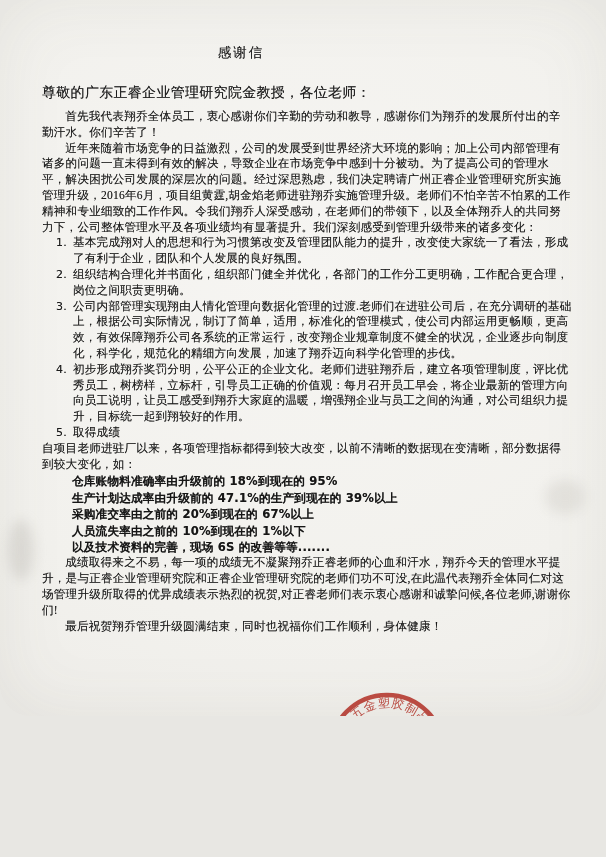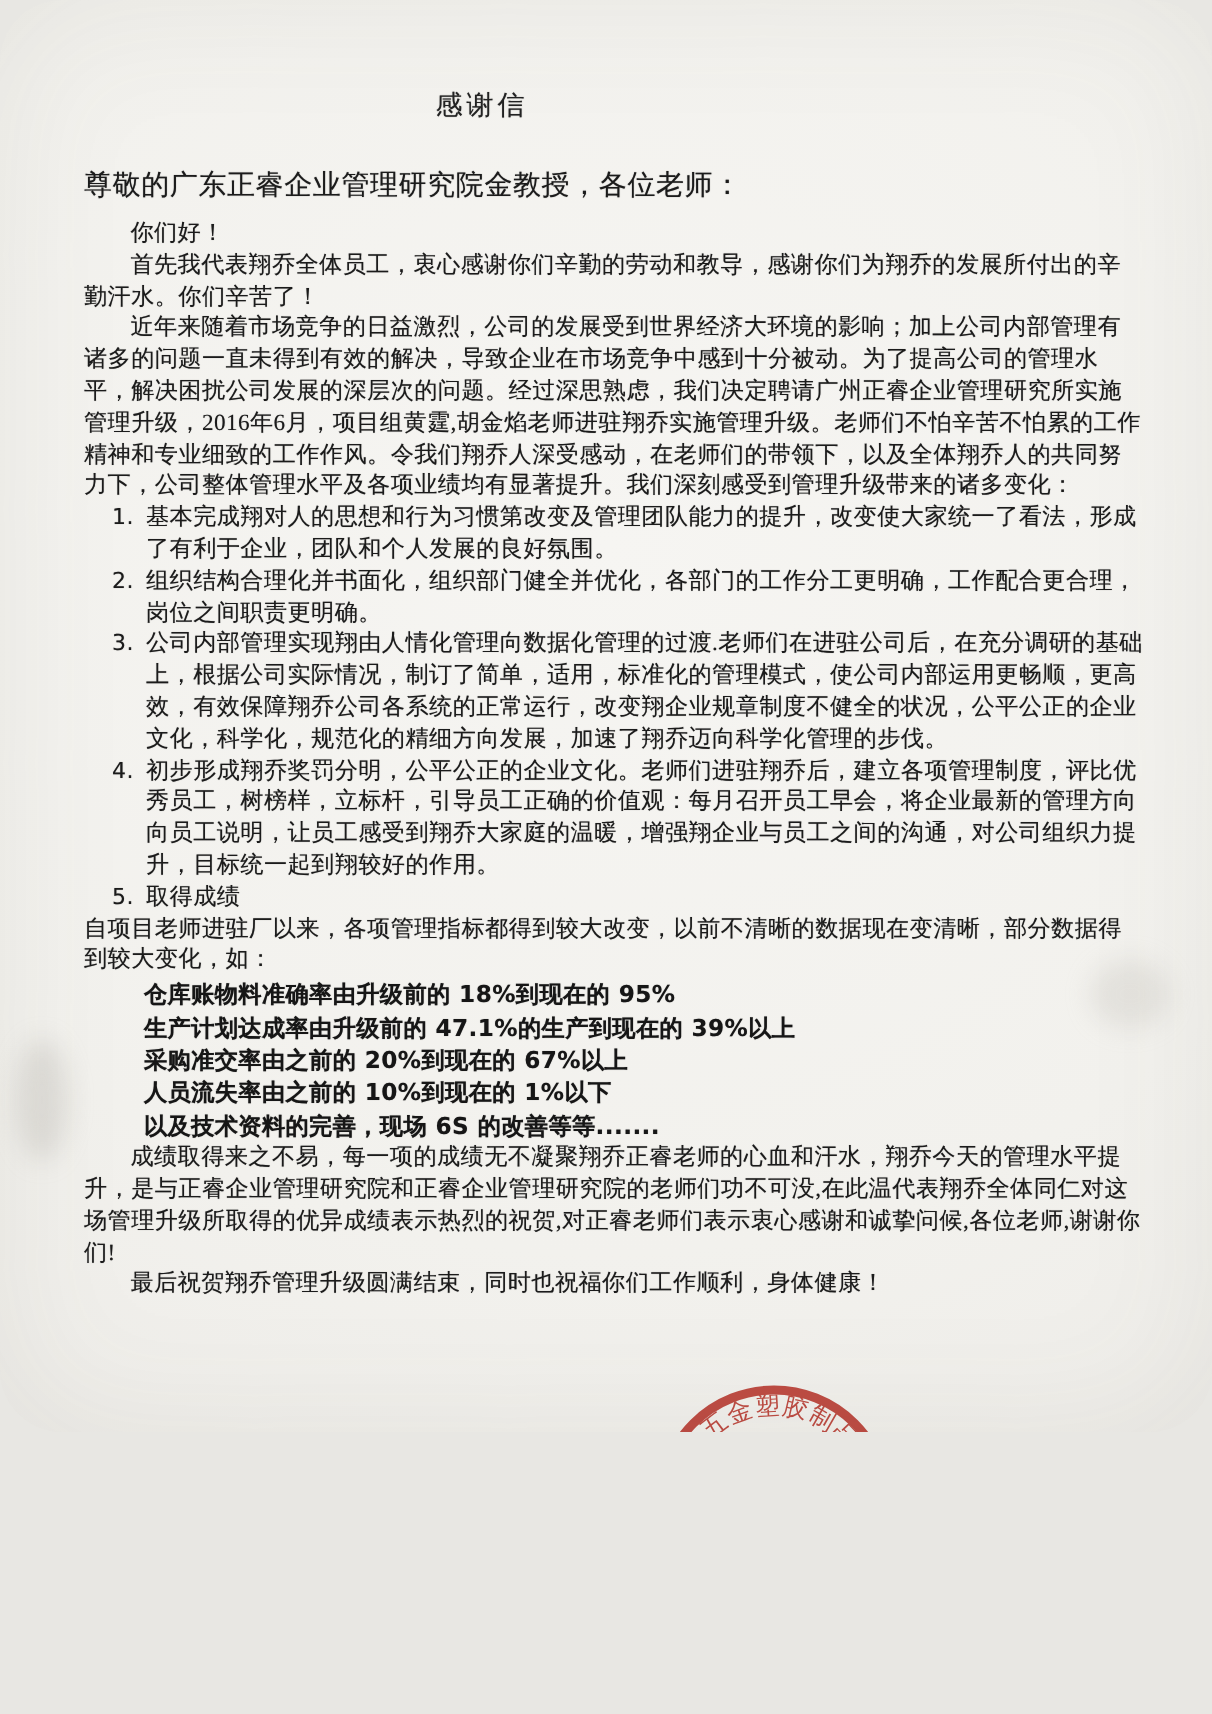--- a/index.html
+++ b/index.html
@@ -51,35 +51,34 @@
 
 <div class="page">
   <div class="smudge a"></div>
   <div class="smudge b"></div>
 
   <div class="title">感谢信</div>
 
   <div class="salutation">尊敬的广东正睿企业管理研究院金教授，各位老师：</div>
 
   <div class="body">
-    <p class="ind">你们好！</p>
     <p class="ind">首先我代表翔乔全体员工，衷心感谢你们辛勤的劳动和教导，感谢你们为翔乔的发展所付出的辛勤汗水。你们辛苦了！</p>
     <p class="ind">近年来随着市场竞争的日益激烈，公司的发展受到世界经济大环境的影响；加上公司内部管理有诸多的问题一直未得到有效的解决，导致企业在市场竞争中感到十分被动。为了提高公司的管理水平，解决困扰公司发展的深层次的问题。经过深思熟虑，我们决定聘请广州正睿企业管理研究所实施管理升级，2016年6月，项目组黄霆,胡金焰老师进驻翔乔实施管理升级。老师们不怕辛苦不怕累的工作精神和专业细致的工作作风。令我们翔乔人深受感动，在老师们的带领下，以及全体翔乔人的共同努力下，公司整体管理水平及各项业绩均有显著提升。我们深刻感受到管理升级带来的诸多变化：</p>
 
     <div class="change">
       <span class="num">1.</span>
       <span class="txt">基本完成翔对人的思想和行为习惯第改变及管理团队能力的提升，改变使大家统一了看法，形成了有利于企业，团队和个人发展的良好氛围。</span>
     </div>
     <div class="change">
       <span class="num">2.</span>
       <span class="txt">组织结构合理化并书面化，组织部门健全并优化，各部门的工作分工更明确，工作配合更合理，岗位之间职责更明确。</span>
     </div>
     <div class="change">
       <span class="num">3.</span>
-      <span class="txt">公司内部管理实现翔由人情化管理向数据化管理的过渡.老师们在进驻公司后，在充分调研的基础上，根据公司实际情况，制订了简单，适用，标准化的管理模式，使公司内部运用更畅顺，更高效，有效保障翔乔公司各系统的正常运行，改变翔企业规章制度不健全的状况，公平公正的企业文化，科学化，规范化的精细方向发展，加速了翔乔迈向科学化管理的步伐。</span>
+      <span class="txt">公司内部管理实现翔由人情化管理向数据化管理的过渡.老师们在进驻公司后，在充分调研的基础上，根据公司实际情况，制订了简单，适用，标准化的管理模式，使公司内部运用更畅顺，更高效，有效保障翔乔公司各系统的正常运行，改变翔企业规章制度不健全的状况，企业逐步向制度化，科学化，规范化的精细方向发展，加速了翔乔迈向科学化管理的步伐。</span>
     </div>
     <div class="change">
       <span class="num">4.</span>
       <span class="txt">初步形成翔乔奖罚分明，公平公正的企业文化。老师们进驻翔乔后，建立各项管理制度，评比优秀员工，树榜样，立标杆，引导员工正确的价值观：每月召开员工早会，将企业最新的管理方向向员工说明，让员工感受到翔乔大家庭的温暖，增强翔企业与员工之间的沟通，对公司组织力提升，目标统一起到翔较好的作用。</span>
     </div>
     <div class="change">
       <span class="num">5.</span>
       <span class="txt">取得成绩</span>
     </div>
 

